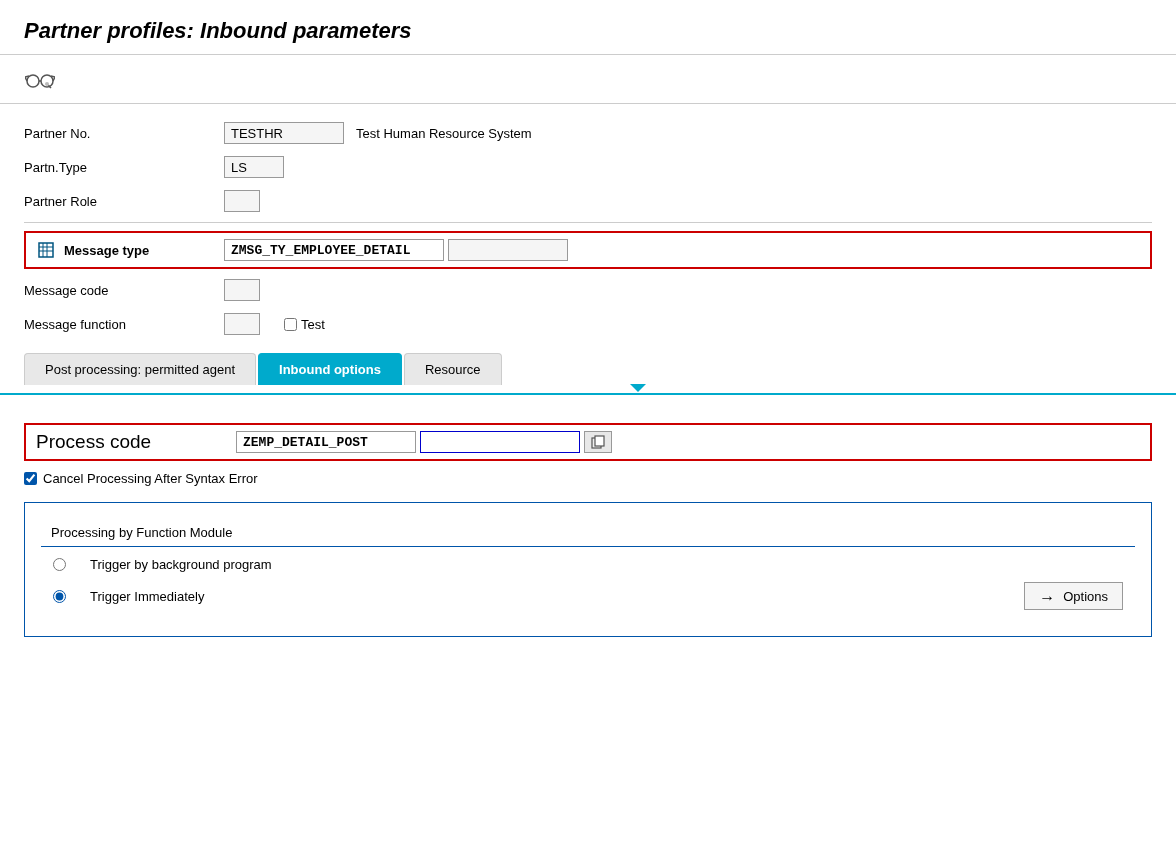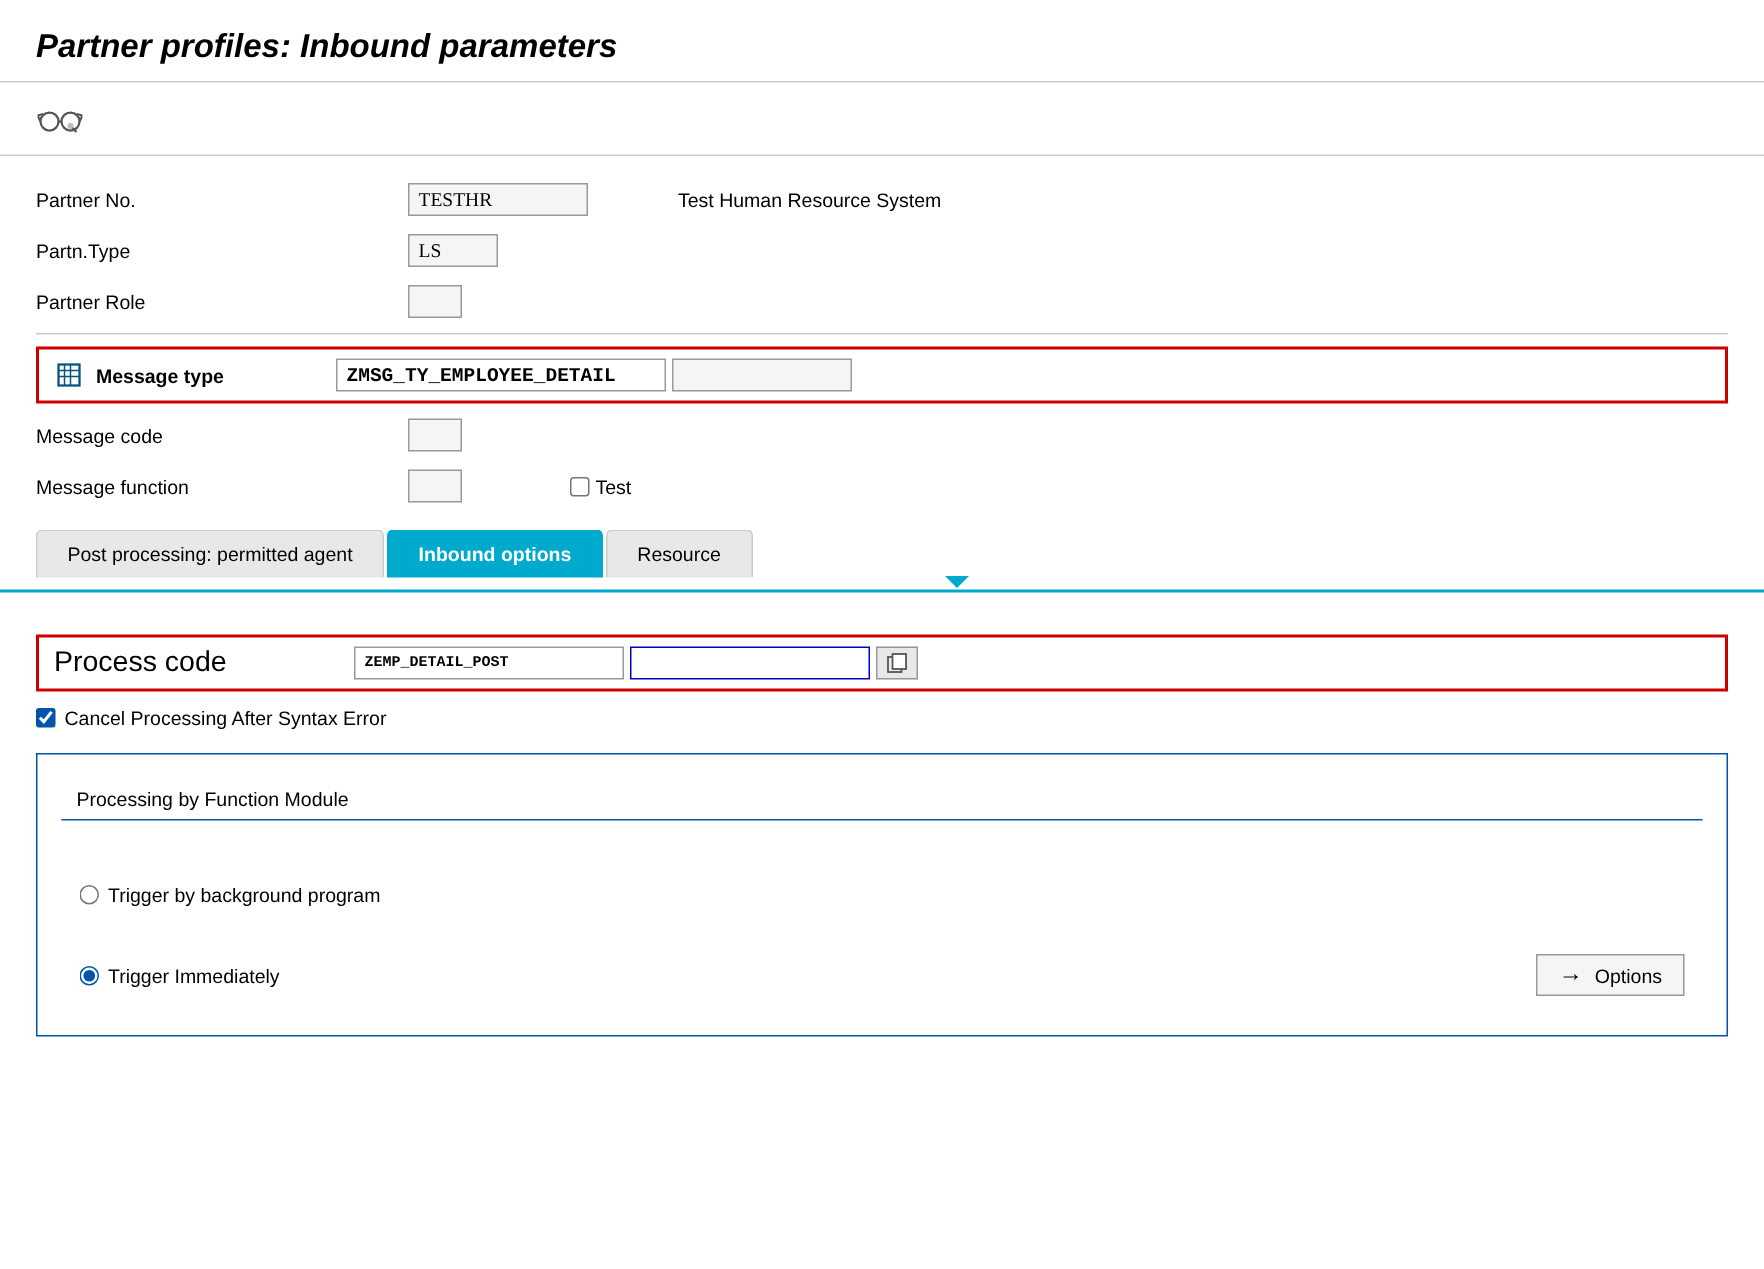--- a/index.html
+++ b/index.html
@@ -51,37 +51,36 @@
     
     .form-area {
       padding: 16px 24px 0 24px;
     }
 
     .form-row {
       display: flex;
       align-items: center;
       margin-bottom: 8px;
       min-height: 26px;
-      gap: 48px;
     }
 
     .form-label {
       width: 200px;
       color: #000;
       font-size: 13px;
       flex-shrink: 0;
     }
 
     .form-input {
       border: 1px solid #999;
       background: #f5f5f5;
       padding: 2px 6px;
       font-size: 13px;
       height: 22px;
-      font-family: Liberation Serif, serif;
+      font-family: Liberation Sans, sans-serif;
     }
 
     .form-input-partner-no {
       width: 120px;
     }
 
     .form-input-type {
       width: 60px;
     }
 
@@ -210,21 +209,21 @@
       font-size: 19px;
       color: #000;
       width: 200px;
       flex-shrink: 0;
     }
 
     .process-code-input {
       border: 1px solid #999;
       background: #fff;
       padding: 2px 6px;
-      font-size: 10px;
+      font-size: 13px;
       height: 22px;
       font-family: 'Courier New', monospace;
       font-weight: bold;
       width: 180px;
     }
 
     .process-code-extra {
       border: 1px solid #0000cc;
       background: #fff;
       padding: 2px 6px;
@@ -270,24 +269,23 @@
       border-bottom: 1px solid #0055aa;
     }
 
     .function-module-body {
       padding: 10px 12px;
     }
 
     .radio-row {
       display: flex;
       align-items: center;
-      gap: 6px;
+      gap: 24px;
       margin-bottom: 10px;
       font-size: 13px;
-      margin-top: 32px;
     }
 
     .radio-row.last {
       margin-bottom: 0;
     }
 
     .options-button {
       display: flex;
       align-items: center;
       gap: 8px;

